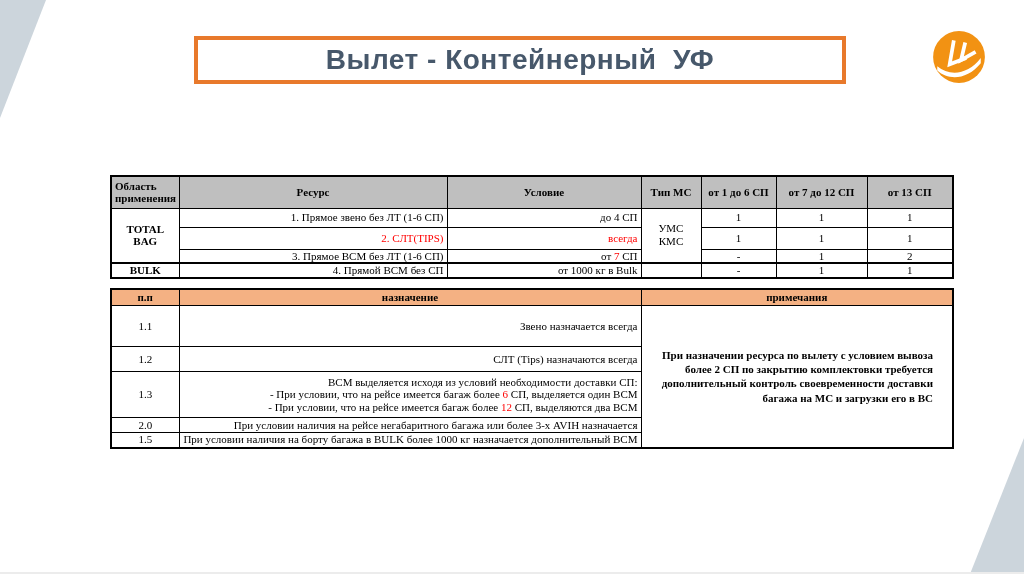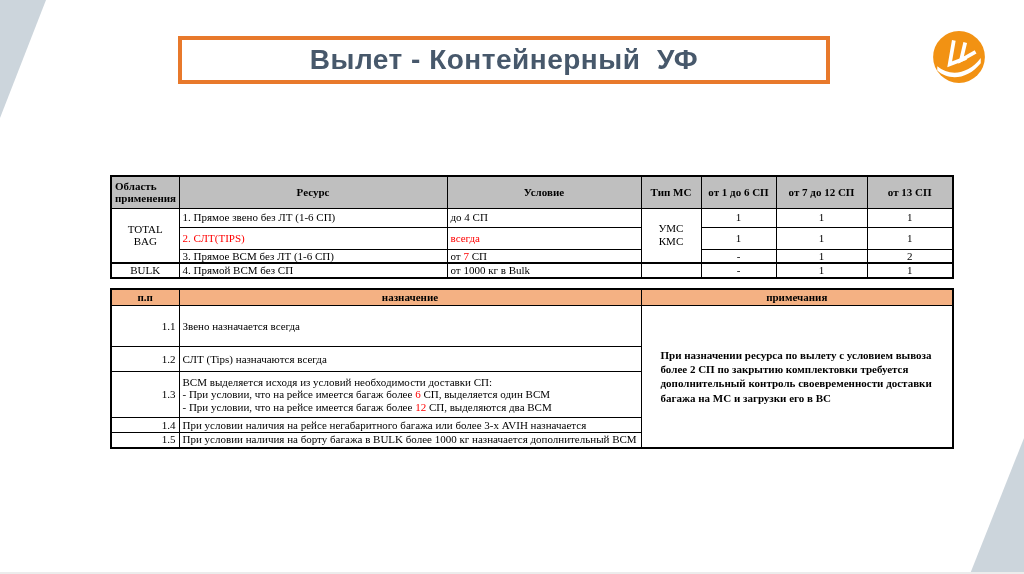--- a/index.html
+++ b/index.html
@@ -4,46 +4,46 @@
 <style>
   html,body{margin:0;padding:0;background:#fff;}
   .slide{position:relative;width:1024px;height:574px;background:#ffffff;overflow:hidden;
          font-family:"Liberation Serif", serif;color:#000;}
   .corner-tl{position:absolute;left:0;top:0;width:46px;height:118px;background:#ccd5dc;
              clip-path:polygon(0 0,100% 0,0 100%);}
   .corner-br{position:absolute;right:0;bottom:0;width:54px;height:136px;background:#ccd5dc;
              clip-path:polygon(100% 0,100% 100%,0 100%);}
   .bottom-edge{position:absolute;left:0;bottom:0;width:100%;height:2px;background:#ececec;}
 
-  .title-box{position:absolute;left:178px;top:36px;width:652px;height:48px;box-sizing:border-box;
+  .title-box{position:absolute;left:194px;top:36px;width:652px;height:48px;box-sizing:border-box;
              border:4px solid #E8792B;background:#fff;display:flex;align-items:center;justify-content:center;}
   .title-text{font-family:"Liberation Sans", sans-serif;font-weight:bold;font-size:28px;
               color:#47586B;letter-spacing:.5px;white-space:pre;}
 
   .logo{position:absolute;left:930px;top:28px;width:58px;height:58px;}
 
   .caption{position:absolute;left:110px;top:147px;width:842px;text-align:center;
            font-weight:bold;font-style:italic;font-size:11.5px;}
 
   table{border-collapse:collapse;table-layout:fixed;font-size:11px;line-height:1.15;}
   .t1{position:absolute;left:110px;top:175px;width:842px;}
   .t2{position:absolute;left:110px;top:288px;width:842px;border-radius:25px;}
   .t1,.t2{border:2px solid #000;}
-  td,th{border:1px solid #000;padding:0 3px;overflow:hidden;vertical-align:middle;}
+  td,th{border:1px solid #000;padding:0 3px;overflow:hidden;vertical-align:middle;text-align:right;}
   .t1 th{background:#BFBFBF;font-weight:bold;text-align:center;}
   .t1 th.area-h{text-align:left;font-weight:bold;}
   .t2 th{background:#F4B183;font-weight:bold;text-align:center;height:15px;}
   .center{text-align:center;}
-  .bold{font-weight:normal;}
+  .bold{font-weight:bold;}
   .red{color:#FF0000;}
   .gray-top td{border-top:1px solid #8a8a8a;}
   .group-top td{border-top:2px solid #000;}
   .note-cell{vertical-align:middle;font-weight:bold;line-height:1.3;padding:0 19px;}
   .mc-cell{text-align:center;line-height:1.25;}
-  .num-cell{text-align:right;}
+  .num-cell{text-align:center;}
 </style>
 </head>
 <body>
 
 <div class="slide">
 
   <div class="corner-tl"></div>
   <div class="corner-br"></div>
   <div class="bottom-edge"></div>
 
@@ -146,21 +146,21 @@
         <div>ВСМ выделяется исходя из условий необходимости доставки СП:</div>
         <div>
           <span>- При условии, что на рейсе имеется багаж более </span><span class="red">6</span><span> СП, выделяется один ВСМ</span>
         </div>
         <div>
           <span>- При условии, что на рейсе имеется багаж более </span><span class="red">12</span><span> СП, выделяются два ВСМ</span>
         </div>
       </td>
     </tr>
     <tr style="height:15px">
-      <td class="num-cell">1.4</td>
+      <td class="num-cell">2.0</td>
       <td>При условии наличия на рейсе негабаритного багажа или более 3-х AVIH назначается</td>
     </tr>
     <tr style="height:15px">
       <td class="num-cell">1.5</td>
       <td>При условии наличия на борту багажа в BULK более 1000 кг назначается дополнительный ВСМ</td>
     </tr>
   </tbody>
     </table>
 
 </div>

